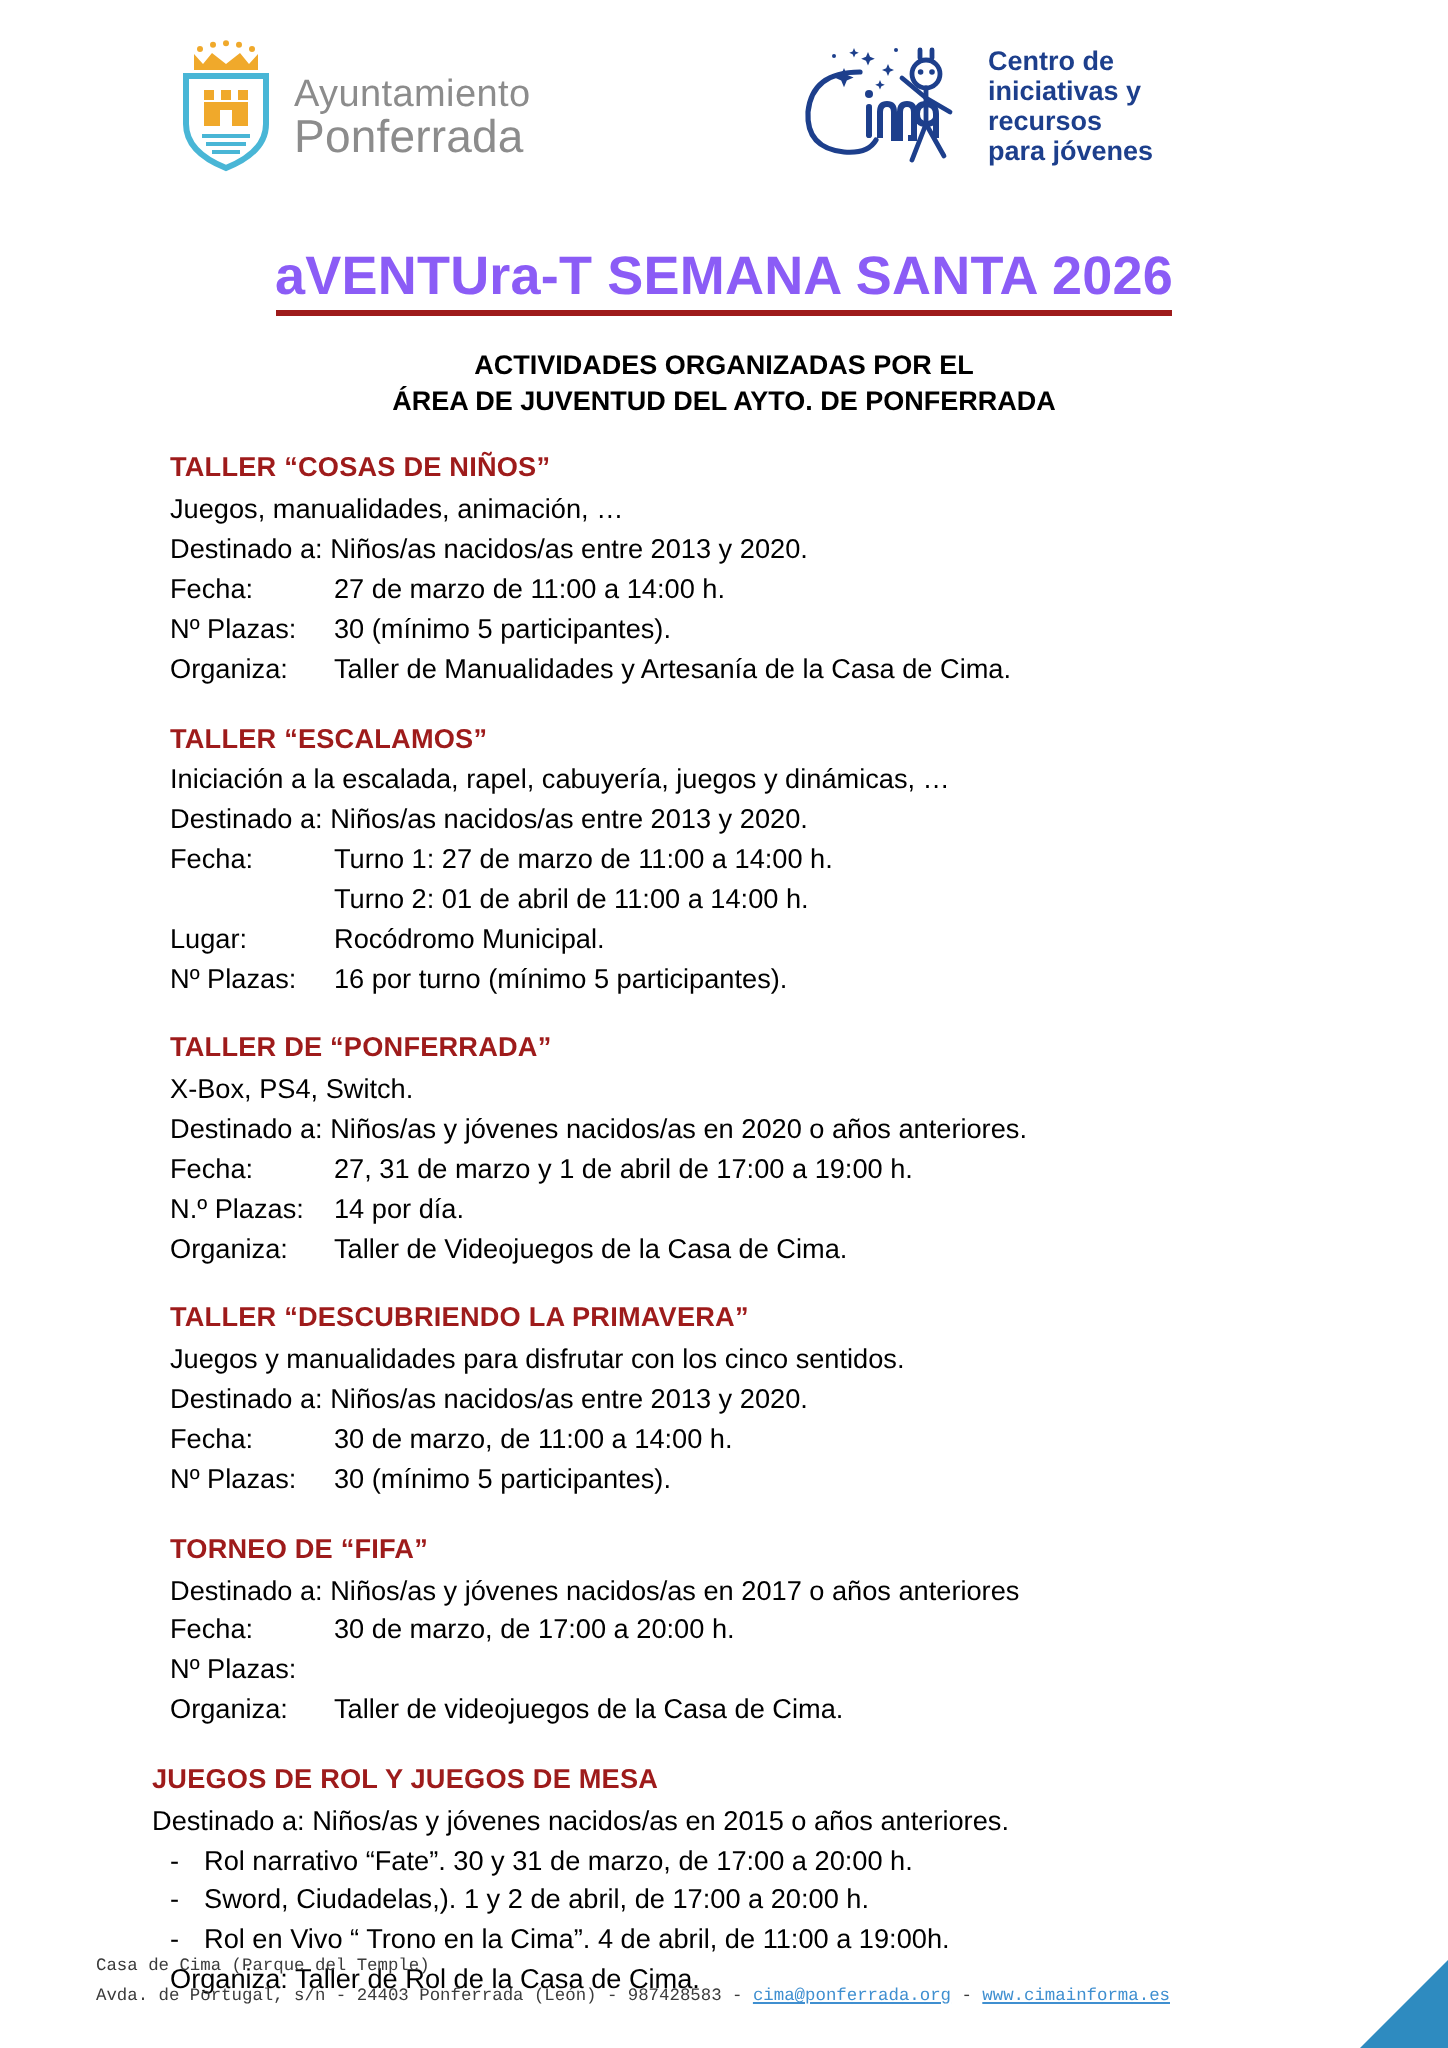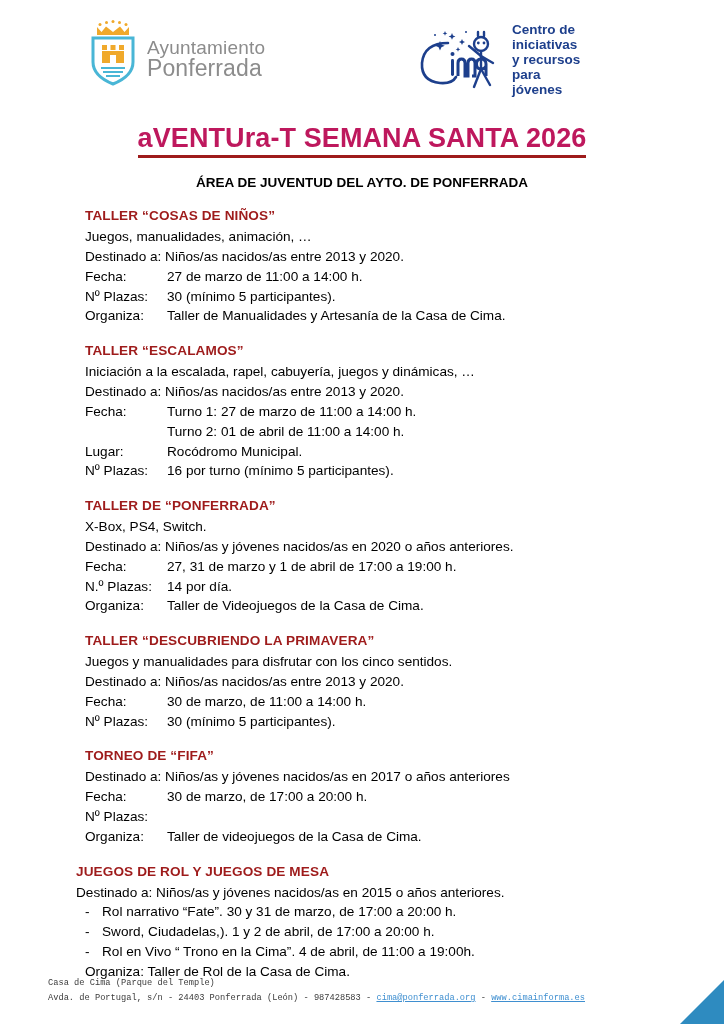--- a/index.html
+++ b/index.html
@@ -47,42 +47,42 @@
     letter-spacing: .2px;
   }
   .logo-ayto-text .l2 {
     font-size: 23px;
     color: #8c8c8c;
     letter-spacing: .1px;
   }
 
   .logo-cima {
     position: absolute;
-    left: 414px;
+    left: 396px;
     top: 20px;
     display: flex;
     align-items: center;
     gap: 6px;
   }
   .cima-mark { width: 92px; height: 64px; }
   .logo-cima-text {
     display: flex;
     flex-direction: column;
     line-height: 1.12;
     color: #1d3f8c;
     font-size: 13.5px;
     font-weight: 700;
     padding-top: 2px;
     font-stretch: condensed;
   }
 
   
   .main-title {
     text-align: center;
-    color: #be185d;
+    color: #8b5cf6;
     font-size: 27px;
     font-weight: bold;
     margin-top: 18px;
     letter-spacing: .1px;
   }
   .main-title span {
     border-bottom: 3px solid #9e1b1b;
     padding-bottom: 2px;
   }
   .subtitle {
@@ -247,20 +247,21 @@
       <span>iniciativas y recursos</span>
       <span>para jóvenes</span>
     </div>
   </div>
 </div>
 
 <div class="main-title">
   <span>aVENTUra-T SEMANA SANTA 2026</span>
 </div>
 <div class="subtitle">
+  <div>ACTIVIDADES ORGANIZADAS POR EL</div>
   <div>ÁREA DE JUVENTUD DEL AYTO. DE PONFERRADA</div>
 </div>
 
 <div class="content">
 
   <div class="section">
     <div class="sec-title">TALLER “COSAS DE NIÑOS”</div>
     <div class="line">Juegos, manualidades, animación, …</div>
     <div class="line">Destinado a: Niños/as nacidos/as entre 2013 y 2020.</div>
     <div class="row">

